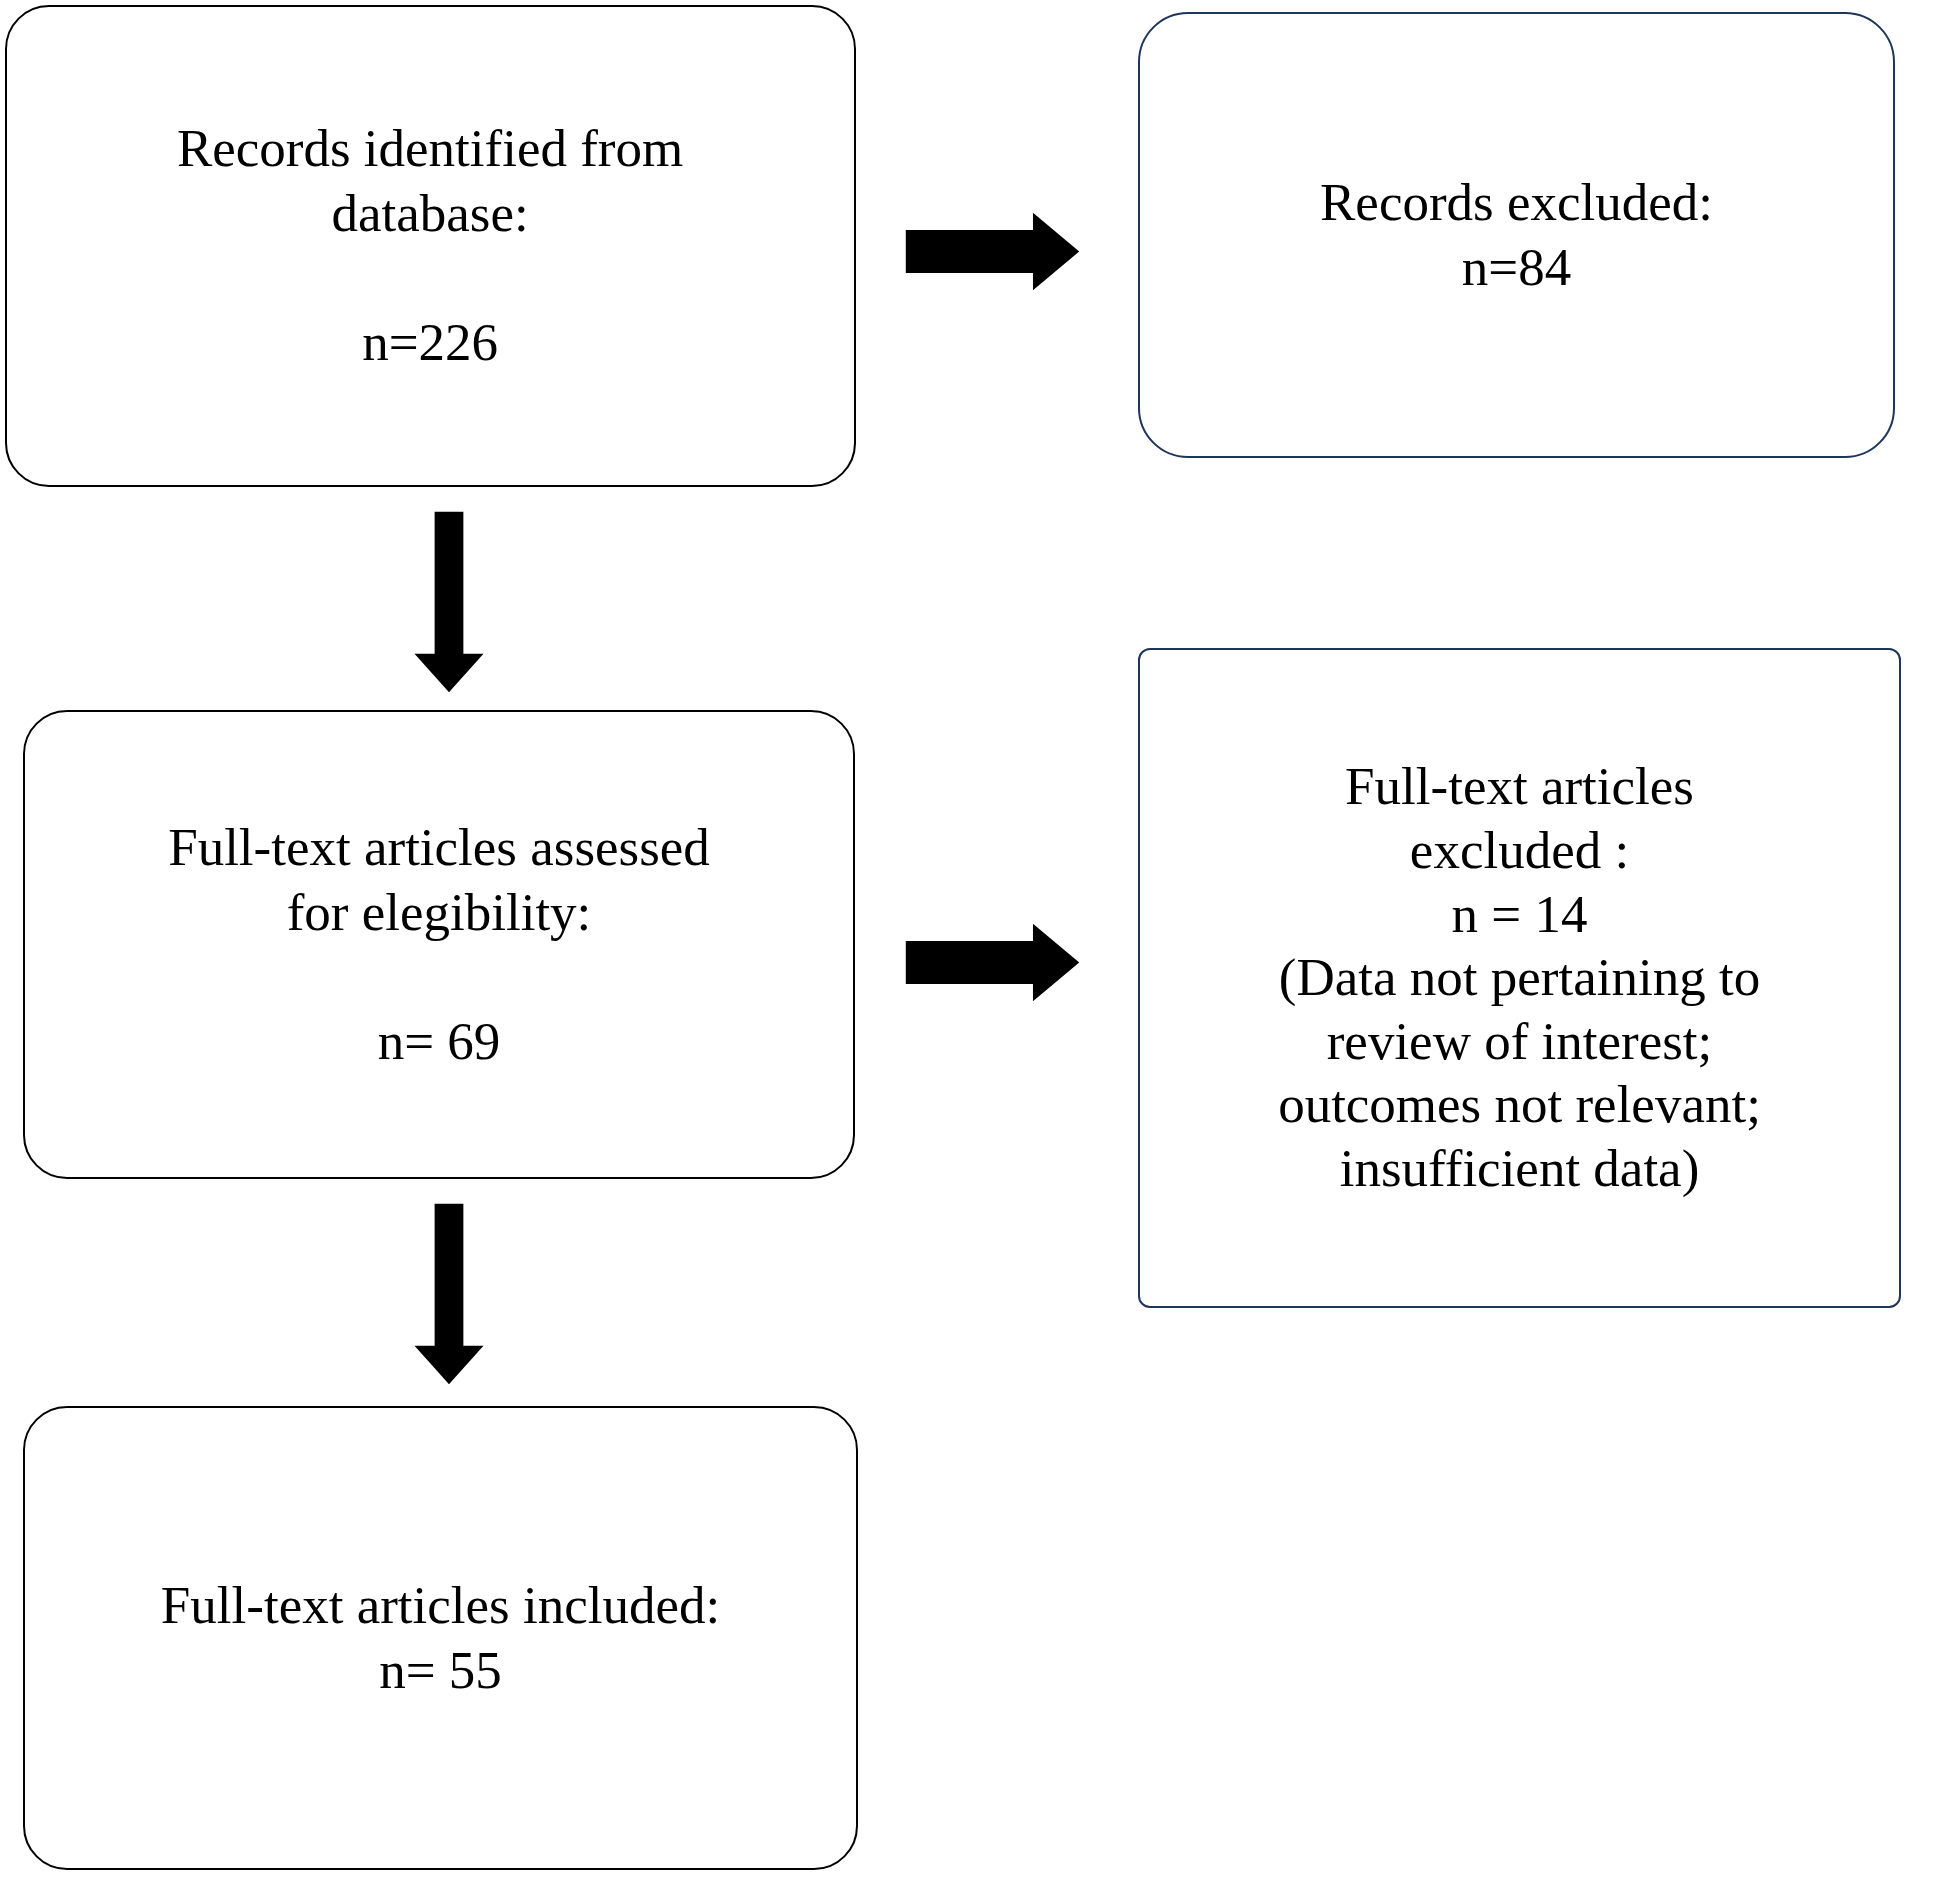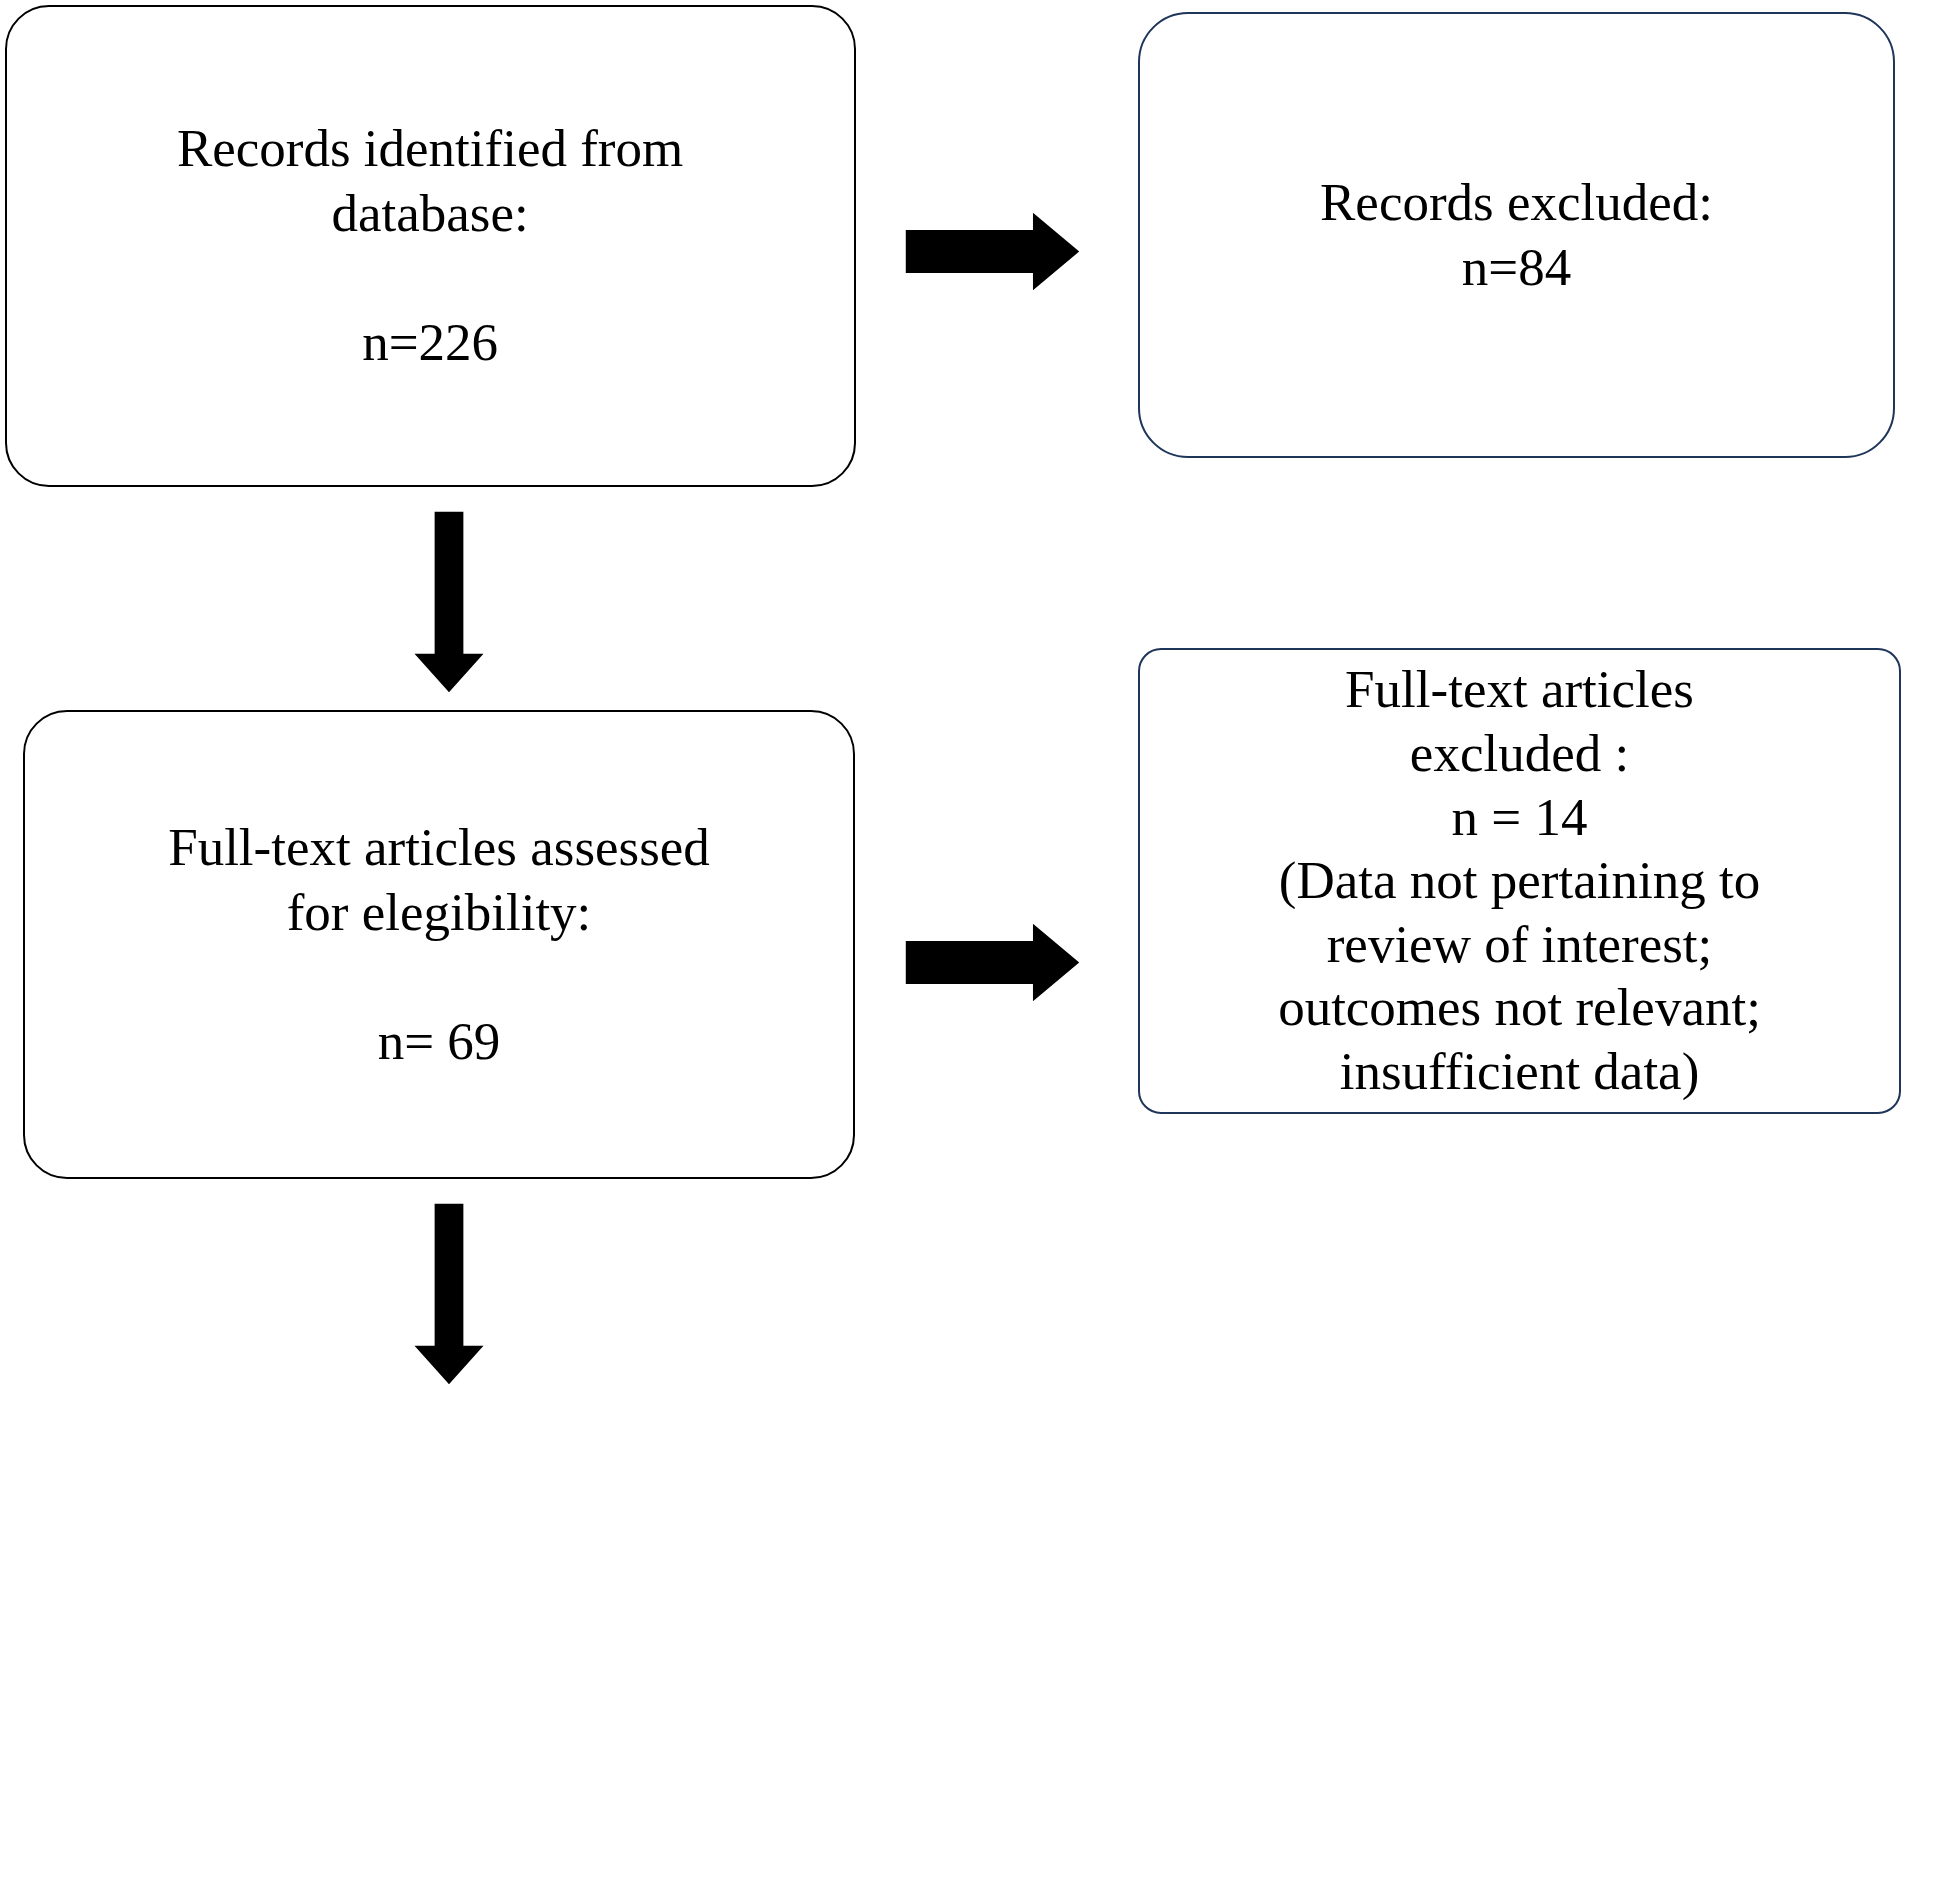--- a/index.html
+++ b/index.html
@@ -50,22 +50,22 @@
   }
   #box-records-excluded {
     left: 1138px; top: 11.5px; width: 757px; height: 446px;
     border-radius: 50px;
   }
   #box-assessed {
     left: 23px;  top: 710px; width: 832px; height: 469px;
     border-radius: 44px;
   }
   #box-fulltext-excluded {
-    left: 1138px; top: 648px; width: 763px; height: 466px;
-    border-radius: 23px;
+    left: 1138px; top: 648px; width: 763px; height: 660px;
+    border-radius: 12px;
   }
   #box-included {
     left: 23px;  top: 1406px; width: 835px; height: 464px;
     border-radius: 44px;
   }
   #box-fulltext-excluded .box-text { line-height: 1.20; }
 
   
   .arrow {
     position: absolute;
@@ -104,20 +104,24 @@
   <div class="flow-box navy" id="box-fulltext-excluded">
     <div class="box-text">Full-text articles
 excluded :
 n = 14
 (Data not pertaining to
 review of interest;
 outcomes  not relevant;
 insufficient data)</div>
   </div>
 
+  <div class="flow-box black" id="box-included">
+    <div class="box-text">Full-text articles included:
+n= 55</div>
+  </div>
 
   <div class="arrow" id="arrow-identified-to-excluded">
     <svg width="185" height="87" viewBox="0 0 320 150" xmlns="http://www.w3.org/2000/svg">
       <polygon points="10,38 230,38 230,8 310,75 230,142 230,112 10,112" fill="#000000"></polygon>
     </svg>
   </div>
 
   <div class="arrow" id="arrow-identified-to-assessed">
     <svg width="92" height="190" viewBox="0 0 160 330" xmlns="http://www.w3.org/2000/svg">
       <polygon points="55,8 105,8 105,255 140,255 80,322 20,255 55,255" fill="#000000"></polygon>

